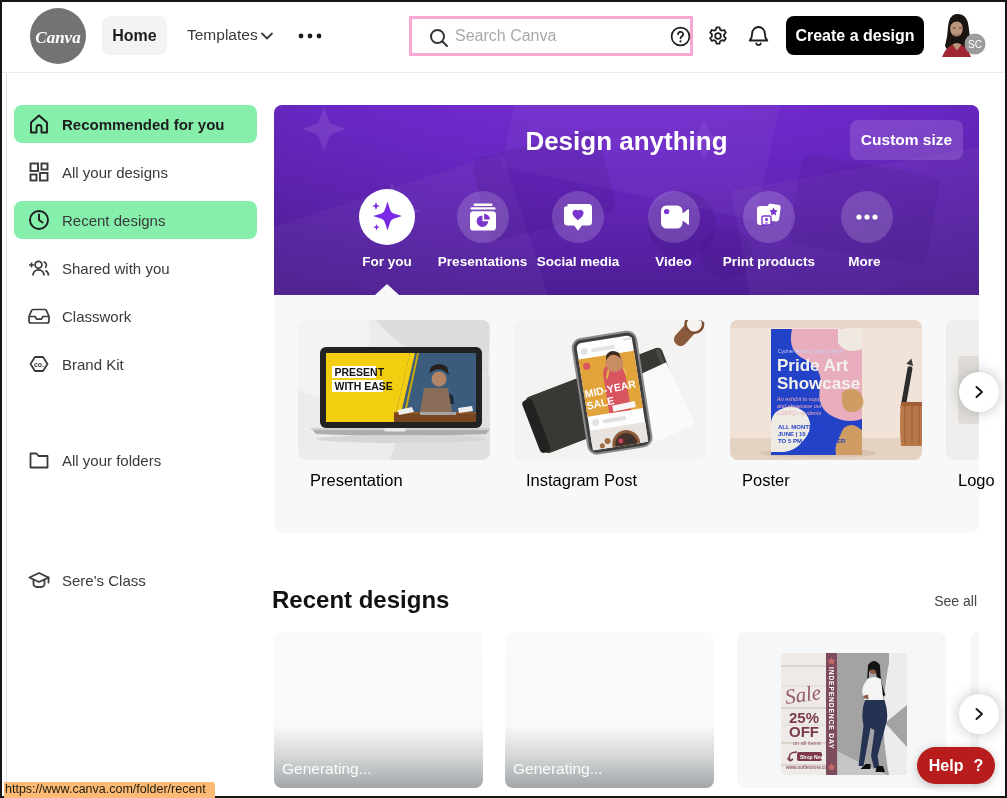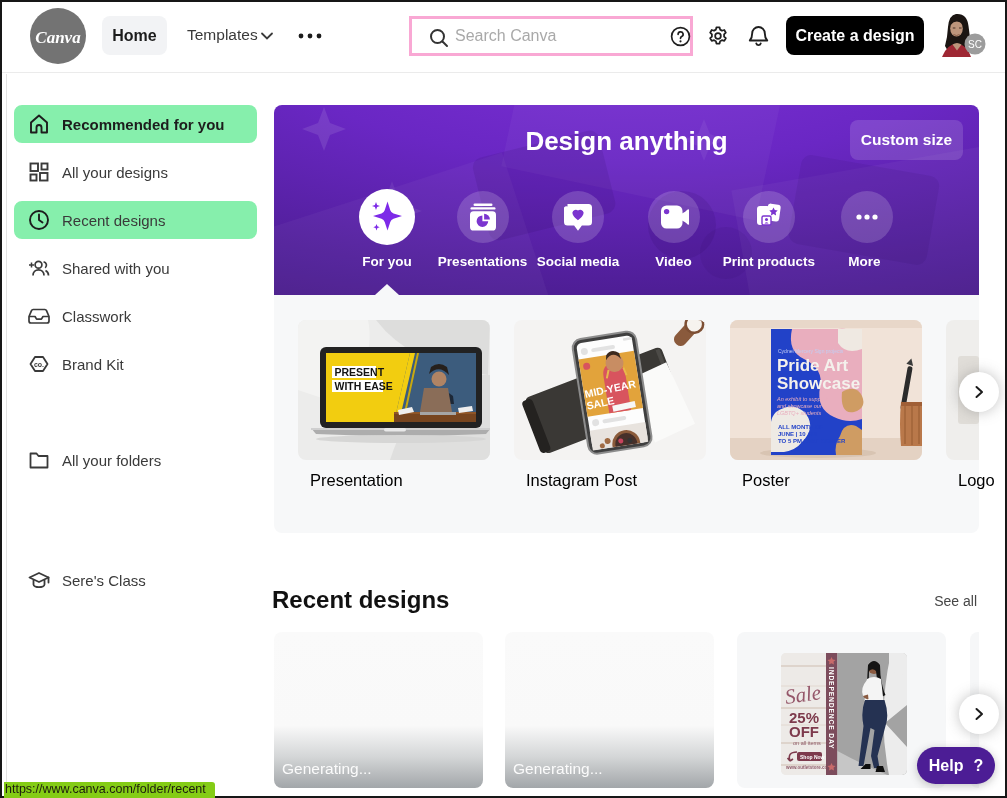--- a/index.html
+++ b/index.html
@@ -63,25 +63,25 @@
              box-shadow:0 0 14px rgba(120,120,120,0.45); display:flex; align-items:center;
              justify-content:center; z-index:5; }
 
   
   #rdhead { position:absolute; left:270px; top:584px; font-size:24px; font-weight:bold; color:#111; }
   #seeall { position:absolute; left:902px; top:591px; width:73px; text-align:right; font-size:14px; color:#464646; }
   .rcard { position:absolute; top:630px; width:209px; height:156px; border-radius:8px; overflow:hidden; }
   .gen { background:linear-gradient(180deg, #fafafa 0%, #f9f9f9 60%, #d4d6d7 80%, #a2a6a9 100%);text-align:center; }
   .gentxt { position:absolute; left:8px; bottom:10px; color:#fbfbfb; font-size:15.5px; }
 
-  #helpbtn { position:absolute; left:915px; top:745px; width:78px; height:37px; background:#4c1d95; box-shadow:0 2px 8px rgba(60,60,60,0.3);
+  #helpbtn { position:absolute; left:915px; top:745px; width:78px; height:37px; background:#b91c1c; box-shadow:0 2px 8px rgba(60,60,60,0.3);
              border-radius:19px; color:#fff; font-weight:bold; font-size:16px;
              display:flex; align-items:center; justify-content:center; gap:10px; }
 
-  #statusbar { position:absolute; left:2px; top:780px; width:211px; height:16px; background:#84cc16;
+  #statusbar { position:absolute; left:2px; top:780px; width:211px; height:16px; background:#fdba74;
                border-radius:0 3px 0 0; font-size:12.5px; color:#1d1d0f; line-height:16px; padding-left:1px;
                white-space:nowrap; line-height:14px; }
 </style>
 </head>
 <body>
 <div id="win">
 
   <div id="hdr">
     <div id="logo">
       <svg width="56" height="56" viewBox="0 0 56 56">

